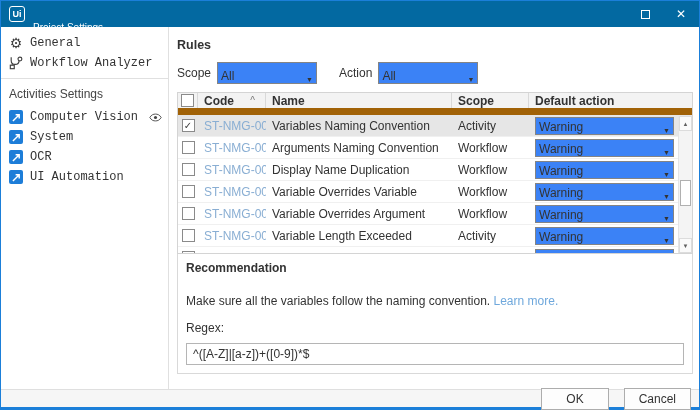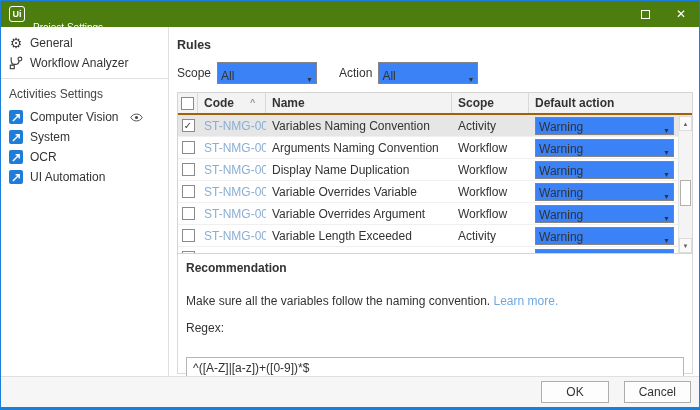--- a/index.html
+++ b/index.html
@@ -5,38 +5,38 @@
   * { box-sizing: border-box; margin: 0; padding: 0; }
   html,body { background:#fff; }
   body { font-family: "Liberation Sans", sans-serif; font-size: 12px; color:#333; }
   .window {
     width: 700px; height: 410px;
     border: 1px solid #1b7fd9; border-bottom: 3px solid #1b7fd9;
     display: flex; flex-direction: column; background: #fff;
   }
   
   .titlebar {
-    height: 26px; background: #4d7c0f; color: #fff;
+    height: 26px; background: #0369a1; color: #fff;
     display: flex; align-items: center; flex-shrink: 0;
   }
   .logo {
     width: 16px; height: 16px; border: 1.4px solid #fff; border-radius: 3px;
     font-size: 9px; font-weight: bold; display: flex; align-items: center; justify-content: center;
     margin: 0 8px 0 8px;
   }
   .title { font-size: 10px; margin-top: 27px; }
   .titlebar-buttons { margin-left: auto; display: flex; align-items: center; height: 100%; }
   .tb-btn { width: 36px; height: 100%; display: flex; align-items: center; justify-content: center; color: #fff; cursor: default; }
   .max-glyph { width: 9px; height: 9px; border: 1px solid #fff; display: inline-block; }
   .close-glyph { font-size: 12px; }
   
   .content { flex: 1; display: flex; min-height: 0; }
   .sidebar { width: 168px; border-right: 1px solid #e0e0e0; padding-top: 6px; flex-shrink: 0; }
   .side-item { height: 20px; display: flex; align-items: center; padding-left: 8px; gap: 7px; cursor: default; }
-  .side-item .lbl { white-space: nowrap; }
+  .side-item .lbl { white-space: nowrap; font-family: Liberation Mono, monospace; }
   .side-sep { border-top: 1px solid #e0e0e0; margin: 5px 0 6px 0; }
   .side-section { padding: 2px 8px 6px 8px; color: #444; }
   .gear { font-size: 14px; color: #3f3f3f; width: 14px; text-align: center; line-height: 1; }
   .pkg-icon {
     width: 14px; height: 14px; background: #1d7dd8; border-radius: 2px;
     display: flex; align-items: center; justify-content: center; flex-shrink: 0;
   }
   .eye { margin-left: 4px; display: inline-flex; }
   
   .main { flex: 1; padding: 10px 6px 0 8px; min-width: 0; }
@@ -46,21 +46,21 @@
   .combo {
     height: 22px; border: 1px solid #848484; background: #3b82f6;
     display: flex; align-items: flex-end; padding: 0 3px; cursor: default;
   }
   .combo .val { flex: 1; overflow: hidden; white-space: nowrap; }
   .combo .arrow { font-size: 7px; color: #333; margin-left: 4px; }
   .filters .combo { width: 100px; margin-right: 22px; }
   
   .table { border: 1px solid #d4d4d4; height: 162px; overflow: hidden; position: relative; }
   .trow { display: flex; align-items: center; height: 22px; }
-  .thead { background: #f3f3f3; border-bottom: 2px solid #a16207; font-weight: bold; }
+  .thead { background: #f3f3f3; border-bottom: 7px solid #a16207; font-weight: bold; }
   .thead .cell { border-right: 1px solid #d9d9d9; height: 100%; display: flex; align-items: center; }
   .thead .cell:last-child { border-right: none; }
   .cell { padding: 0 6px; overflow: hidden; white-space: nowrap; }
   .col-cb { width: 20px; flex-shrink: 0; display: flex; justify-content: center; padding: 0; }
   .col-code { width: 68px; flex-shrink: 0; }
   .col-name { width: 186px; flex-shrink: 0; }
   .col-scope { width: 77px; flex-shrink: 0; }
   .col-action { flex: 1; padding-right: 18px; }
   .sort { color: #777; font-weight: normal; margin-left: auto; font-size: 10px; padding-right: 4px; }
   .tbody .trow { border-bottom: 1px solid #f0f0f0; background: #fff; }
@@ -82,28 +82,28 @@
     font-size: 6px; color: #606060; cursor: default;
   }
   .sb-up { position: absolute; top: 0; left: 0; right: 0; }
   .sb-down { position: absolute; bottom: 0; left: 0; right: 0; }
   .sb-thumb { position: absolute; top: 64px; left: 1px; right: 1px; height: 26px; background: #fff; border: 1px solid #b0b0b0; }
   
   .panel { border: 1px solid #d9d9d9; border-top: none; height: 120px; padding: 7px 8px; }
   .panel-title { font-weight: bold; margin-bottom: 19px; }
   .panel-text { margin-bottom: 13px; }
   .link { color: #6fa8dc; cursor: pointer; }
-  .regex-label { margin-bottom: 22px; }
+  .regex-label { margin-bottom: 8px; }
   .regex-input {
     width: 100%; height: 22px; border: 1px solid #b5b5b5; padding: 0 6px;
     font-family: "Liberation Sans", sans-serif; font-size: 12px; color: #333;
   }
   
   .footer {
-    height: 31px; background: #f6f6f6; border-top: 1px solid #dfdfdf; flex-shrink: 0;
+    height: 18px; background: #f6f6f6; border-top: 1px solid #dfdfdf; flex-shrink: 0;
     display: flex; align-items: center; justify-content: flex-end; padding-right: 8px; gap: 15px;
   }
   .btn {
     min-width: 64px; height: 22px; background: #fdfdfd; border: 1px solid #adadad;
     font-family: "Liberation Sans", sans-serif; font-size: 12px; color: #333;
     padding: 0 14px; cursor: default;
   }
   .btn-ok { padding: 0 24px; }
   svg { display: block; }
 </style>

